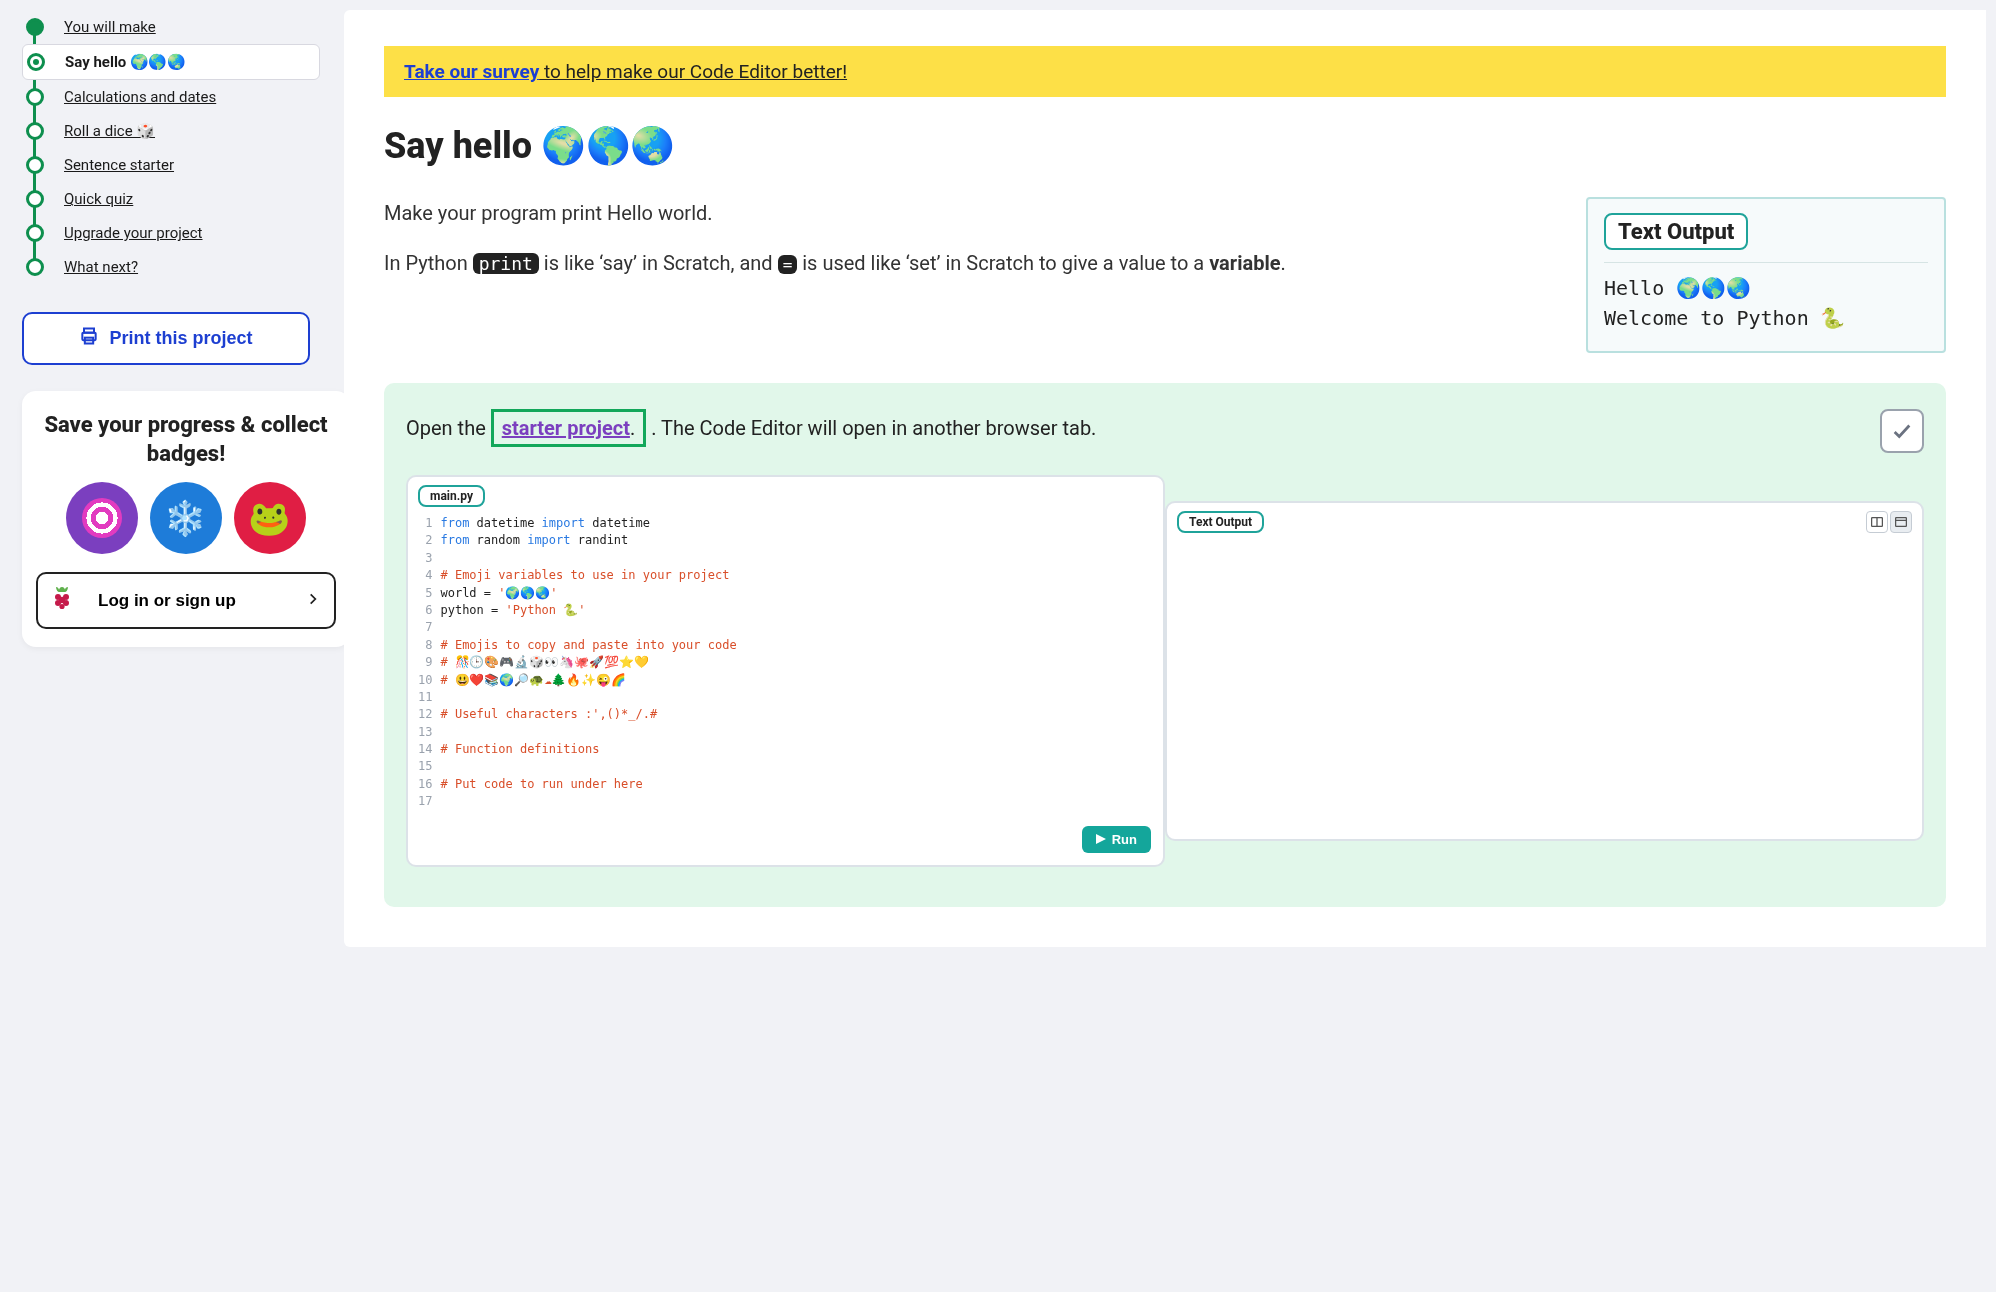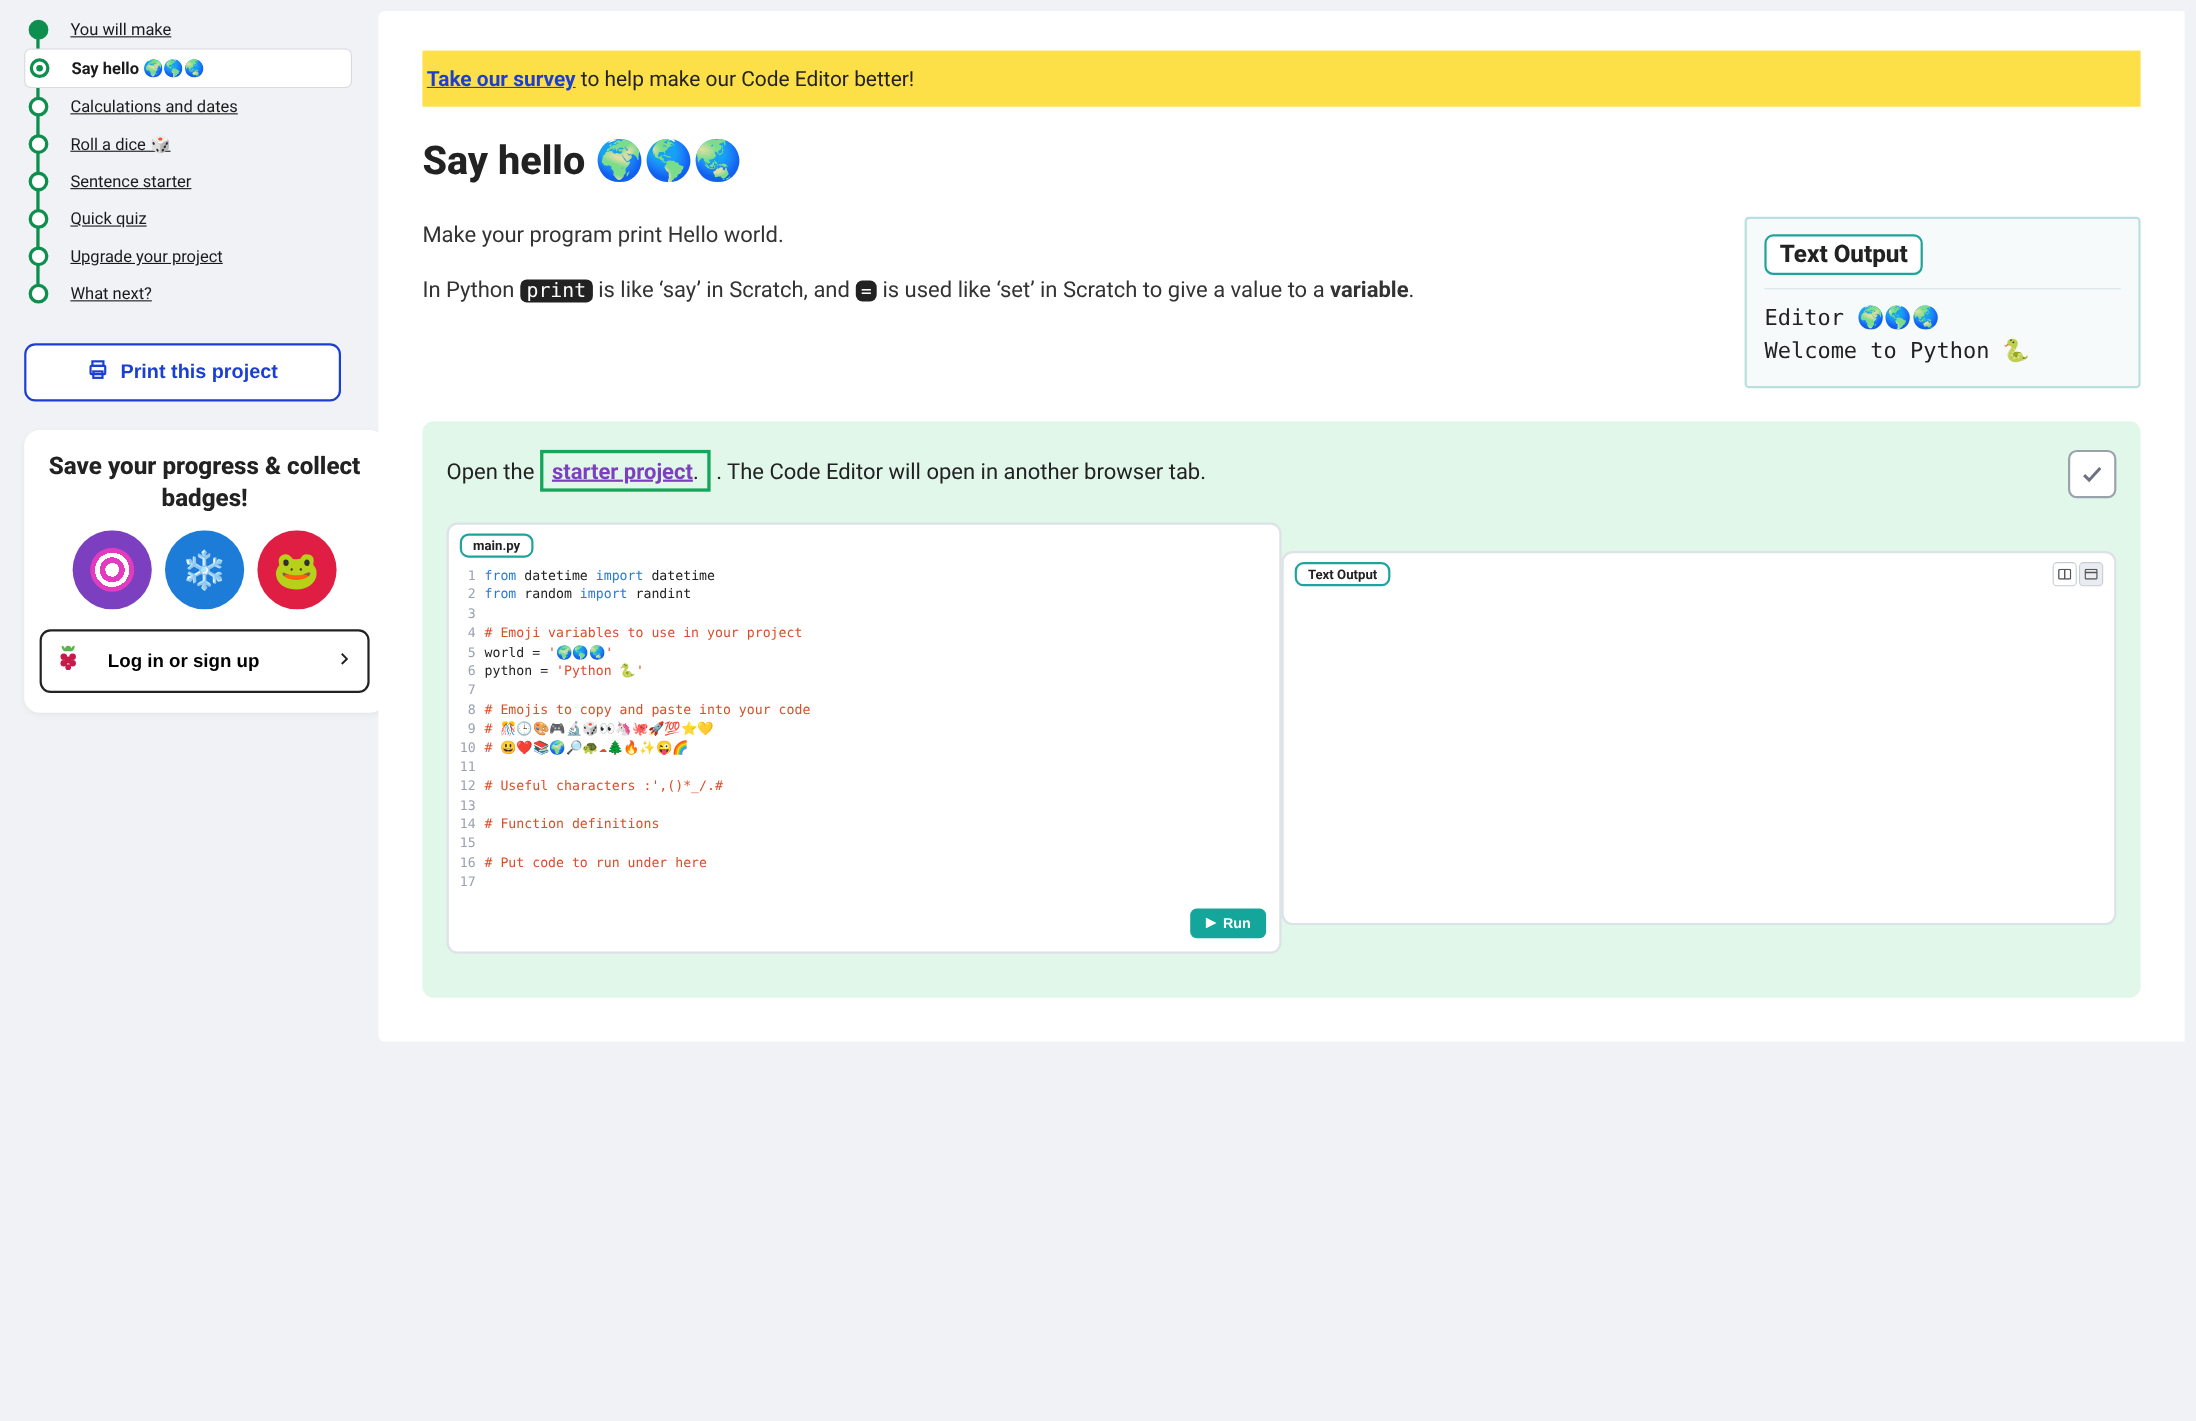--- a/index.html
+++ b/index.html
@@ -86,21 +86,21 @@
   .login-btn .left { display:flex; align-items:center; gap:26px;}
   .raspberry { color:#c51a4a; font-size:20px; }
 
   
   .main {
     flex:1; background:#ffffff; border-radius:6px 0 0 6px;
     padding: 36px 0 40px 0; min-height: 100%;
   }
 
   .survey-banner {
-    background:#fde047; padding:14px 4px; font-size:19px; margin: 0 40px 28px 40px;
+    background:#fde047; padding:14px 20px; font-size:19px; margin: 0 40px 28px 40px; text-decoration: underline;
   }
   .survey-banner a { color:#1d3fd1; font-weight:700; text-decoration:underline;}
 
   h1.title { font-size:36px; font-weight:800; margin:0 40px 30px 40px; display:flex; align-items:center; gap:6px;}
 
   .intro-block { display:flex; gap:30px; margin: 0 40px 30px 40px; align-items:flex-start;}
   .intro-text { flex:1; font-size:20px; line-height:1.6; color:#333; }
   .intro-text p { margin-bottom:18px;}
   .code-chip {
     font-family: ui-monospace, Menlo, monospace;
@@ -244,21 +244,21 @@
           <span>In Python </span>
           <span class="code-chip">print</span>
           <span> is like ‘say’ in Scratch, and </span>
           <span class="code-chip sm">=</span>
           <span> is used like ‘set’ in Scratch to give a value to a </span>
           <span class="bold">variable</span><span>.</span>
         </p>
       </div>
       <div class="output-card">
         <span class="tag">Text Output</span>
-        <pre>Editor 🌍🌎🌏
+        <pre>Hello 🌍🌎🌏
 Welcome to Python 🐍</pre>
       </div>
     </div>
 
     <div class="task-card">
       <div class="task-head">
         <p>
           <span>Open the </span><span class="framed"><a class="sp" href="#">starter project</a>.</span>
           <span>. The Code Editor will open in another browser tab.</span>
         </p>

